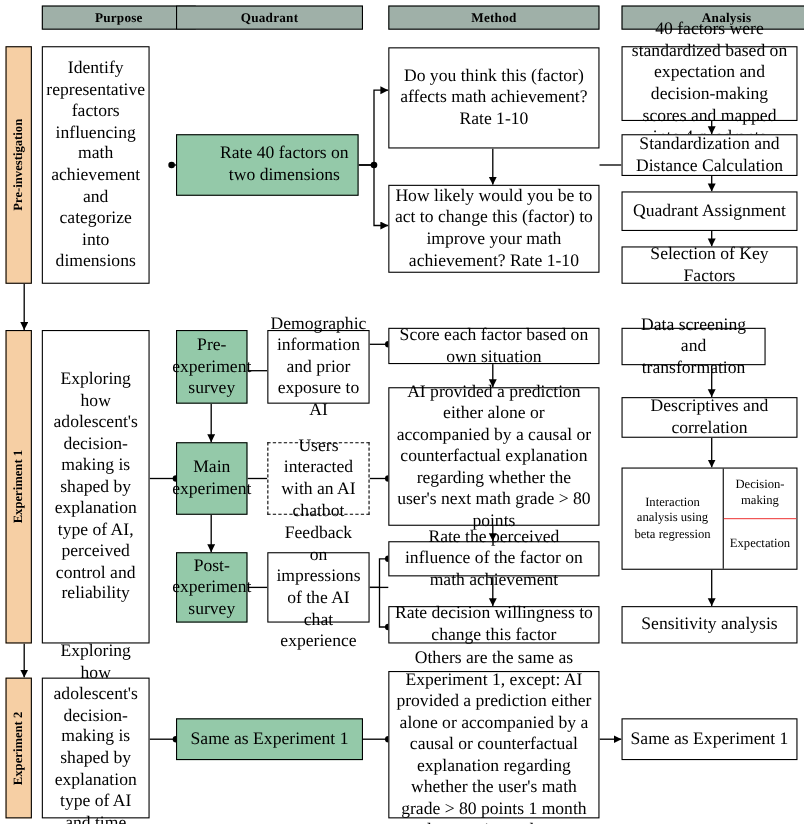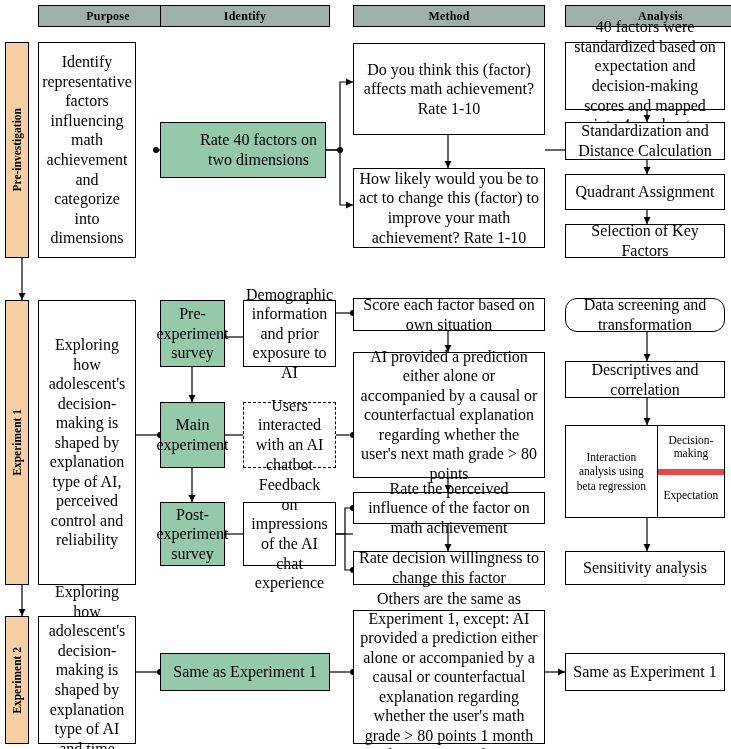--- a/index.html
+++ b/index.html
@@ -91,21 +91,21 @@
     flex: 1;
     display: flex;
     align-items: center;
     justify-content: center;
     text-align: center;
     font-size: 11.5px;
     line-height: 1.18;
     padding: 2px 3px;
   }
   .split .right .cell + .cell {
-    border-top: 6px solid #ef4444;
+    border-top: 1px solid #ef4444;
   }
   svg.conn {
     position: absolute;
     left: 0;
     top: 0;
     width: 731px;
     height: 749px;
     pointer-events: none;
   }
 </style>
@@ -171,21 +171,21 @@
     <circle cx="160" cy="672" r="3" fill="#000"></circle>
     <path d="M330,672 L353,672" stroke="#000" stroke-width="1.2" fill="none"></path>
     <circle cx="353" cy="672" r="3" fill="#000"></circle>
     <path d="M545,672 L565,672" stroke="#000" stroke-width="1.2" fill="none" marker-end="url(#arw)"></path>
   </svg>
 
   <div class="hdr" style="left:38px; top:5px; width:140px; height:22px;">
     <span>Purpose</span>
   </div>
   <div class="hdr" style="left:160px; top:5px; width:170px; height:22px;">
-    <span>Identify</span>
+    <span>Quadrant</span>
   </div>
   <div class="hdr" style="left:353px; top:5px; width:192px; height:22px;">
     <span>Method</span>
   </div>
   <div class="hdr" style="left:565px; top:5px; width:191px; height:22px;text-align:center;">
     <span>Analysis</span>
   </div>
 
   <div class="rowlabel" style="left:5px; top:42px; width:24px; height:216px;">
     <span>Pre-investigation</span>
@@ -255,21 +255,21 @@
   <div class="box" style="left:353px; top:352px; width:192px; height:126px;">
     <span>AI provided a prediction either alone or accompanied by a causal or counterfactual explanation regarding whether the user's next math grade &gt; 80 points</span>
   </div>
   <div class="box" style="left:353px; top:492px; width:192px; height:32px;">
     <span>Rate the perceived influence of the factor on math achievement</span>
   </div>
   <div class="box" style="left:353px; top:551px; width:192px; height:34px;">
     <span>Rate decision willingness to change this factor</span>
   </div>
 
-  <div class="box" style="left:565px; top:298px; width:160px; height:34px;border-radius:12px;">
+  <div class="box" style="left:565px; top:298px; width:131px; height:34px;">
     <span>Data screening and transformation</span>
   </div>
   <div class="box" style="left:565px; top:361px; width:160px; height:37px;">
     <span>Descriptives and correlation</span>
   </div>
   <div class="split" style="left:565px; top:425px; width:160px; height:93px;">
     <div class="left">
       <span>Interaction analysis using beta regression</span>
     </div>
     <div class="right">

